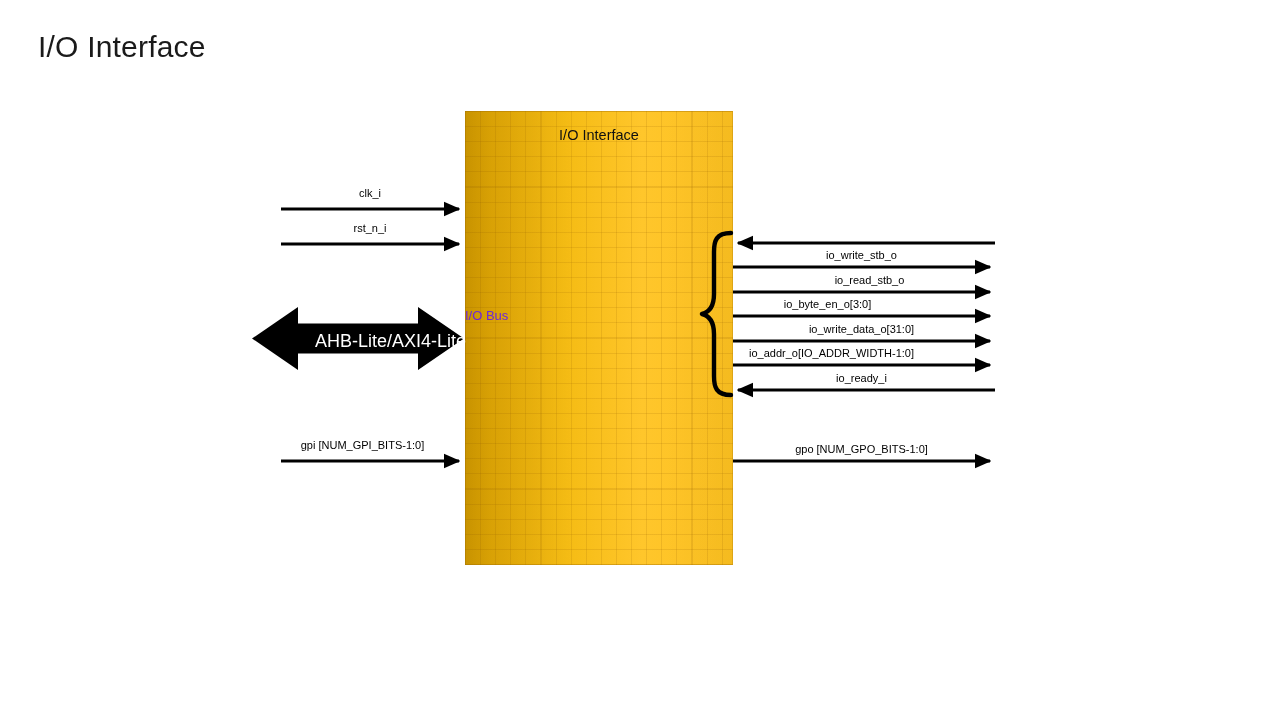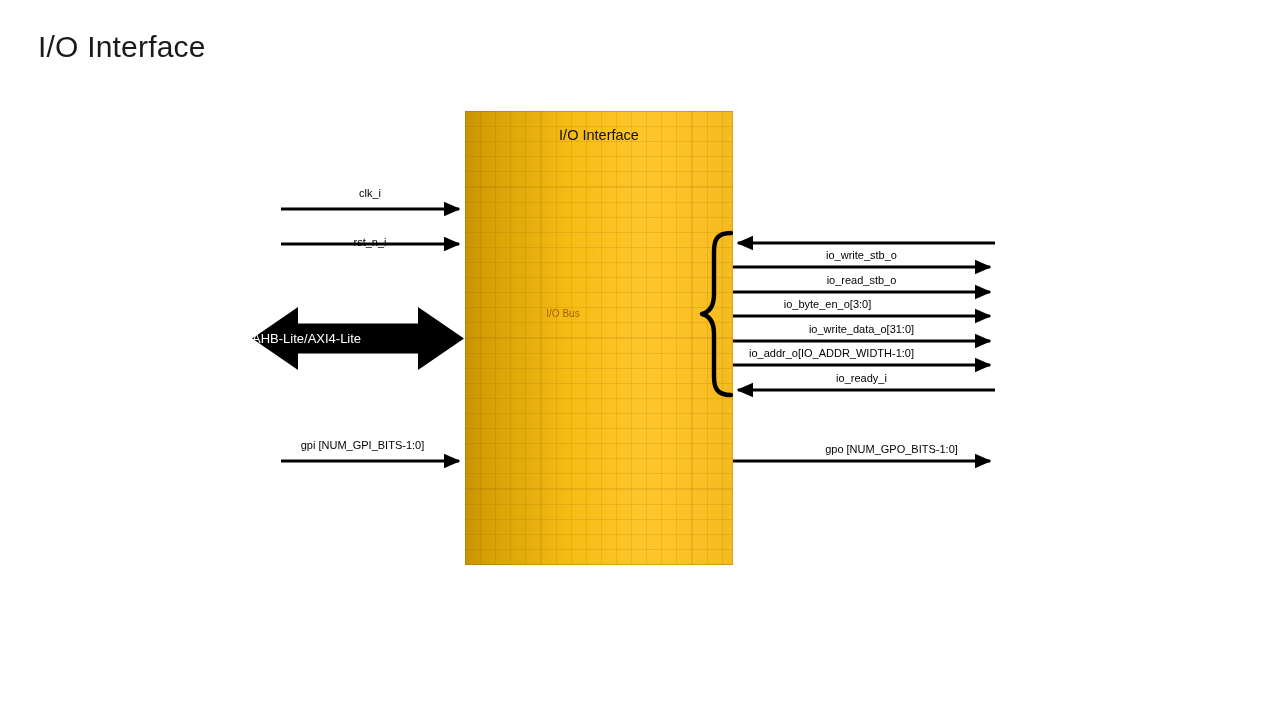--- a/index.html
+++ b/index.html
@@ -66,23 +66,23 @@
     text-align: center;
     font-size: 14.5px;
     color: #111111;
     white-space: nowrap;
   }
   #io-bus-label {
     position: absolute;
     left: 0;
     width: 196px;
     top: 308px;
-    text-align: center;
-    font-size: 10px;
-    color: #a16207;
+    text-align: left;
+    font-size: 13px;
+    color: #6d28d9;
     white-space: nowrap;
   }
 
   
   .sig-label {
     position: absolute;
     font-size: 11px;
     line-height: 15px;
     color: #000000;
     white-space: nowrap;
@@ -98,22 +98,22 @@
     height: 720px;
     pointer-events: none;
   }
 
   
   #bus-arrow-label {
     position: absolute;
     left: 252px;
     width: 214px;
     top: 331px;
-    text-align: left;
-    font-size: 13px;
+    text-align: right;
+    font-size: 18px;
     color: #ffffff;
     white-space: nowrap;
   }
 </style>
 </head>
 <body>
 
 <div id="canvas">
 
   <div id="page-title">I/O Interface</div>
@@ -171,34 +171,34 @@
 
     <line x1="733" y1="365" x2="990" y2="365" stroke="#000000" stroke-width="3.2" marker-end="url(#ah-right)"></line>
 
     <line x1="995" y1="390" x2="738" y2="390" stroke="#000000" stroke-width="3.2" marker-end="url(#ah-left)"></line>
 
     <line x1="733" y1="461" x2="990" y2="461" stroke="#000000" stroke-width="3.2" marker-end="url(#ah-right)"></line>
   </svg>
 
   <div class="sig-label" style="left:281px; width:178px; top:186px;">clk_i</div>
 
-  <div class="sig-label" style="left:281px; width:178px; top:235px;">rst_n_i</div>
+  <div class="sig-label" style="left:281px; width:178px; top:221px;">rst_n_i</div>
 
   <div class="sig-label" style="left:266px; width:193px; top:438px;">gpi [NUM_GPI_BITS-1:0]</div>
 
   <div id="bus-arrow-label">AHB-Lite/AXI4-Lite</div>
 
 
   <div class="sig-label" style="left:733px; width:257px; top:248px;">io_write_stb_o</div>
 
-  <div class="sig-label" style="left:733px; width:257px; top:273px;">io_read_stb_o</div>
+  <div class="sig-label" style="left:733px; width:257px; top:273px;padding-left:8px;">io_read_stb_o</div>
 
   <div class="sig-label" style="left:699px; width:257px; top:297px;">io_byte_en_o[3:0]</div>
 
   <div class="sig-label" style="left:733px; width:257px; top:322px;">io_write_data_o[31:0]</div>
 
   <div class="sig-label" style="left:703px; width:257px; top:346px;">io_addr_o[IO_ADDR_WIDTH-1:0]</div>
 
   <div class="sig-label" style="left:733px; width:257px; top:371px;">io_ready_i</div>
 
-  <div class="sig-label" style="left:733px; width:257px; top:442px;padding-left:30px;">gpo [NUM_GPO_BITS-1:0]</div>
+  <div class="sig-label" style="left:733px; width:257px; top:442px;">gpo [NUM_GPO_BITS-1:0]</div>
 
 </div>
 
 </body></html>

